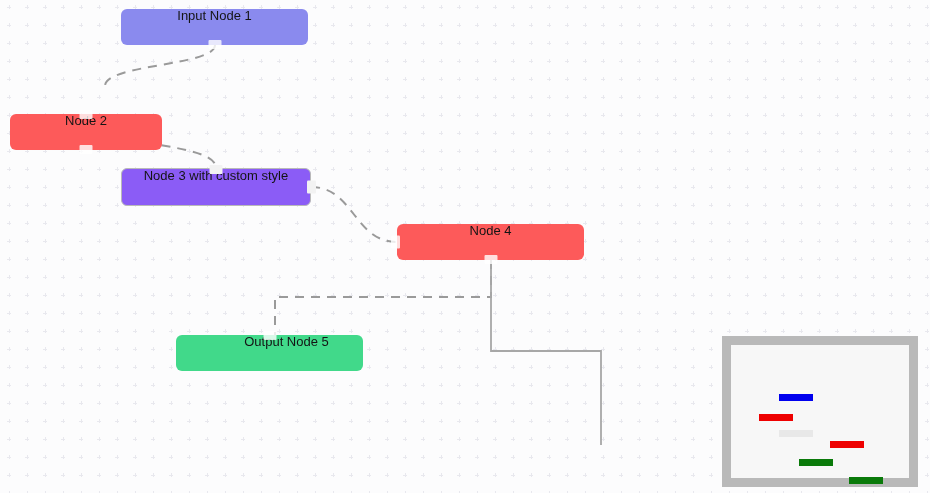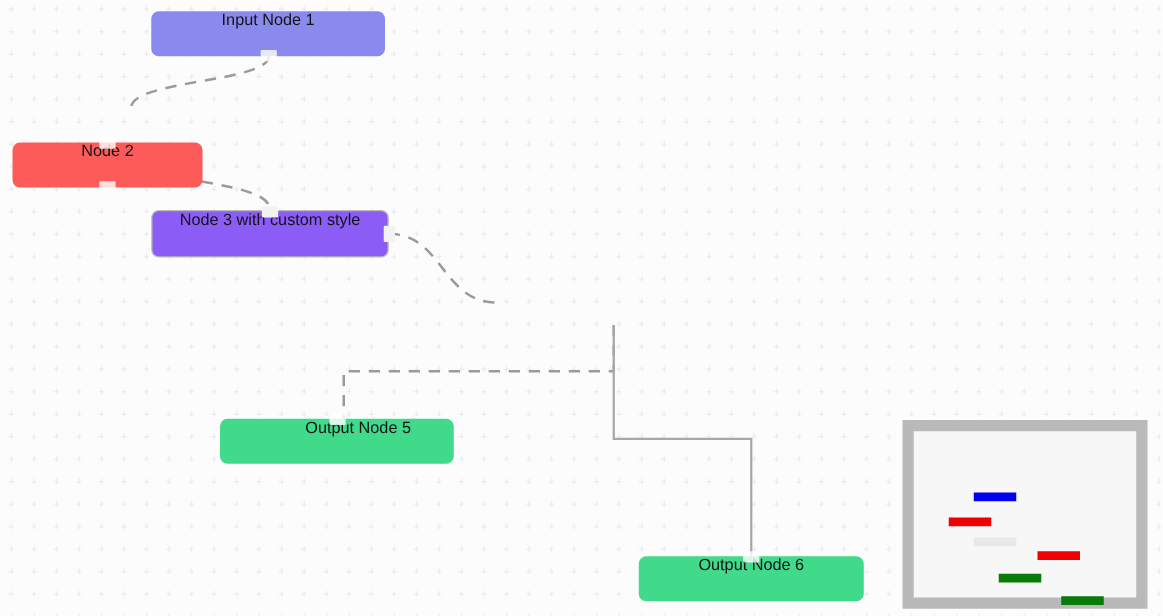--- a/index.html
+++ b/index.html
@@ -120,32 +120,34 @@
     <span class="rf-node-label">Node 2</span>
   </div>
 
   <div class="rf-node" style="left: 121px; top: 168px; width: 190px; height: 38px; background: #8b5cf6; color: rgb(20, 20, 20); border: 1px solid rgb(185, 185, 185);">
     <span class="handle top ghost"></span>
 
     <span class="handle right ghost"></span>
     <span class="rf-node-label">Node 3 with custom style</span>
   </div>
 
+  <div class="rf-node" style="left: 397px; top: 224px; width: 187px; height: 36px; background: rgb(253, 90, 90); color: rgb(20, 20, 20); border: none;">
+
+    <span class="handle bottom pale"></span>
+    <span class="handle left pale"></span>
+
+    <span class="rf-node-label">Node 4</span>
+  </div>
 
   <div class="rf-node" style="left: 176px; top: 335px; width: 187px; height: 36px; background: rgb(65, 217, 138); color: rgb(20, 20, 20); border: none; padding-left: 34px;">
     <span class="handle top pale"></span>
 
     <span class="rf-node-label">Output Node 5</span>
   </div>
 
-  <div class="rf-node" style="left: 511px; top: 445px; width: 180px; height: 36px; background: rgb(65, 217, 138); color: rgb(20, 20, 20); border: none;">
-    <span class="handle top pale"></span>
-
-    <span class="rf-node-label">Output Node 6</span>
-  </div>
 
   <div id="minimap" style="left: 722px; top: 336px; width: 196px; height: 151px; background: rgb(185, 185, 185);">
     <div id="minimap-inner" style="background: rgb(247, 247, 247);">
         <div class="mm-node" style="left: 48px; top: 49px; width: 34px; height: 7px; background: rgb(0, 0, 238);"></div>
         <div class="mm-node" style="left: 28px; top: 69px; width: 34px; height: 7px; background: rgb(238, 0, 0);"></div>
         <div class="mm-node" style="left: 48px; top: 85px; width: 34px; height: 7px; background: rgb(232, 232, 232);"></div>
         <div class="mm-node" style="left: 99px; top: 96px; width: 34px; height: 7px; background: rgb(238, 0, 0);"></div>
         <div class="mm-node" style="left: 68px; top: 114px; width: 34px; height: 7px; background: rgb(10, 122, 10);"></div>
         <div class="mm-node" style="left: 118px; top: 132px; width: 34px; height: 7px; background: rgb(10, 122, 10);"></div>
       </div>

